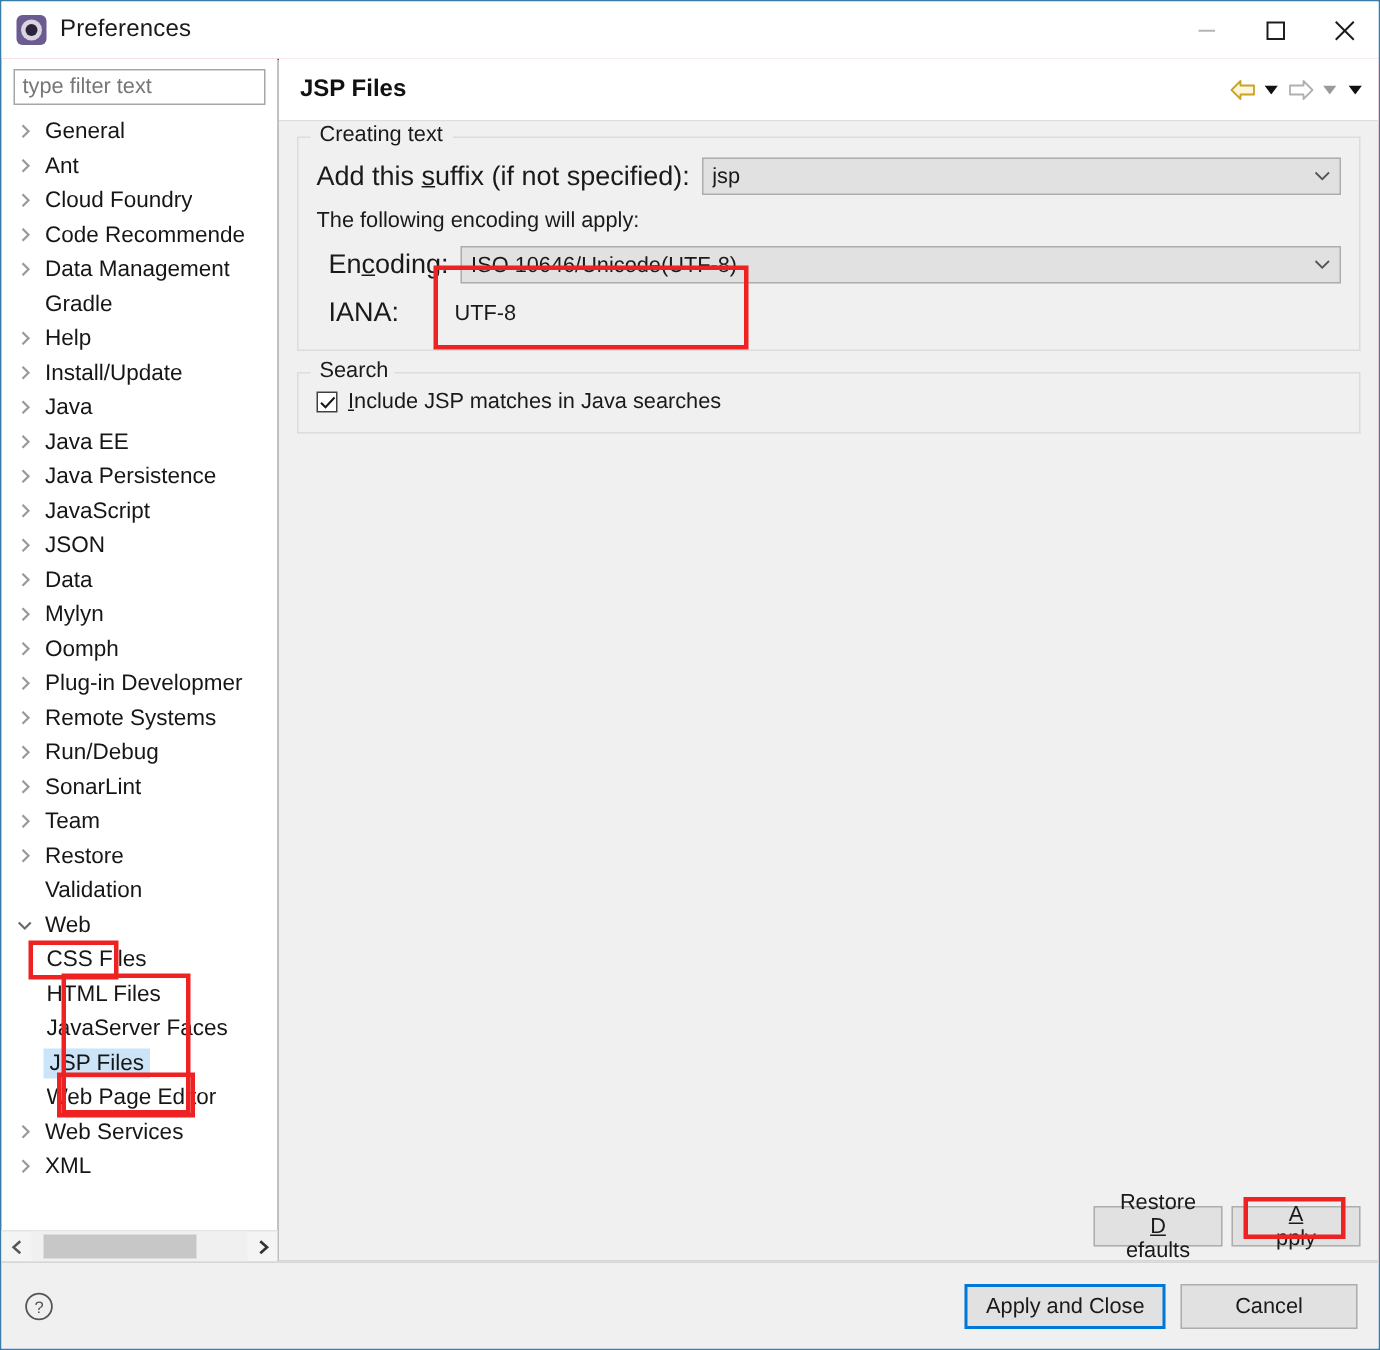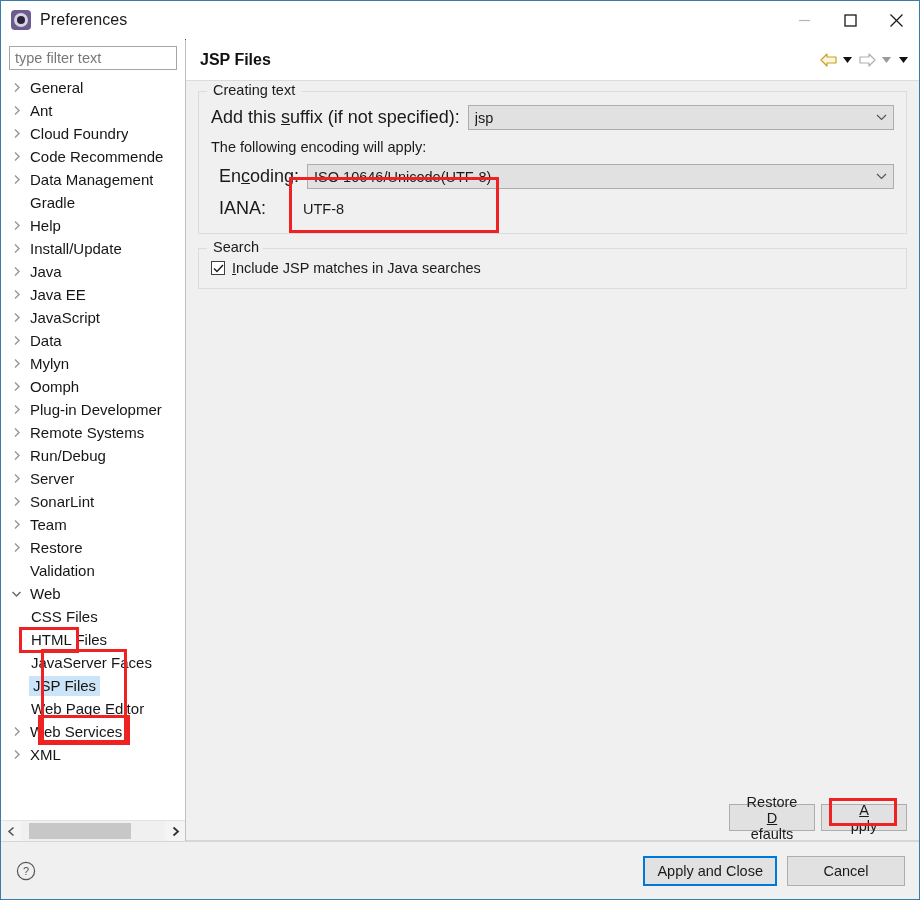--- a/index.html
+++ b/index.html
@@ -534,29 +534,47 @@
             <span style="width: 6px;"></span>
             <span class="tree-label">Java EE</span>
           </div>
           <div class="tree-row">
             <span class="twisty">
               <svg width="8" height="11" viewBox="0 0 8 11">
                 <polyline points="2,1.5 6,5.5 2,9.5" fill="none" stroke="#9a9a9a" stroke-width="1.5"></polyline>
               </svg>
             </span>
             <span style="width: 6px;"></span>
+            <span class="tree-label">Java Persistence</span>
+          </div>
+          <div class="tree-row">
+            <span class="twisty">
+              <svg width="8" height="11" viewBox="0 0 8 11">
+                <polyline points="2,1.5 6,5.5 2,9.5" fill="none" stroke="#9a9a9a" stroke-width="1.5"></polyline>
+              </svg>
+            </span>
+            <span style="width: 6px;"></span>
             <span class="tree-label">JavaScript</span>
           </div>
           <div class="tree-row">
             <span class="twisty">
               <svg width="8" height="11" viewBox="0 0 8 11">
                 <polyline points="2,1.5 6,5.5 2,9.5" fill="none" stroke="#9a9a9a" stroke-width="1.5"></polyline>
               </svg>
             </span>
             <span style="width: 6px;"></span>
+            <span class="tree-label">JSON</span>
+          </div>
+          <div class="tree-row">
+            <span class="twisty">
+              <svg width="8" height="11" viewBox="0 0 8 11">
+                <polyline points="2,1.5 6,5.5 2,9.5" fill="none" stroke="#9a9a9a" stroke-width="1.5"></polyline>
+              </svg>
+            </span>
+            <span style="width: 6px;"></span>
             <span class="tree-label">Data</span>
           </div>
           <div class="tree-row">
             <span class="twisty">
               <svg width="8" height="11" viewBox="0 0 8 11">
                 <polyline points="2,1.5 6,5.5 2,9.5" fill="none" stroke="#9a9a9a" stroke-width="1.5"></polyline>
               </svg>
             </span>
             <span style="width: 6px;"></span>
             <span class="tree-label">Mylyn</span>
@@ -589,29 +607,20 @@
             <span class="tree-label">Remote Systems</span>
           </div>
           <div class="tree-row">
             <span class="twisty">
               <svg width="8" height="11" viewBox="0 0 8 11">
                 <polyline points="2,1.5 6,5.5 2,9.5" fill="none" stroke="#9a9a9a" stroke-width="1.5"></polyline>
               </svg>
             </span>
             <span style="width: 6px;"></span>
             <span class="tree-label">Run/Debug</span>
-          </div>
-          <div class="tree-row">
-            <span class="twisty">
-              <svg width="8" height="11" viewBox="0 0 8 11">
-                <polyline points="2,1.5 6,5.5 2,9.5" fill="none" stroke="#9a9a9a" stroke-width="1.5"></polyline>
-              </svg>
-            </span>
-            <span style="width: 6px;"></span>
-            <span class="tree-label">Server</span>
           </div>
           <div class="tree-row">
             <span class="twisty">
               <svg width="8" height="11" viewBox="0 0 8 11">
                 <polyline points="2,1.5 6,5.5 2,9.5" fill="none" stroke="#9a9a9a" stroke-width="1.5"></polyline>
               </svg>
             </span>
             <span style="width: 6px;"></span>
             <span class="tree-label">SonarLint</span>
           </div>

